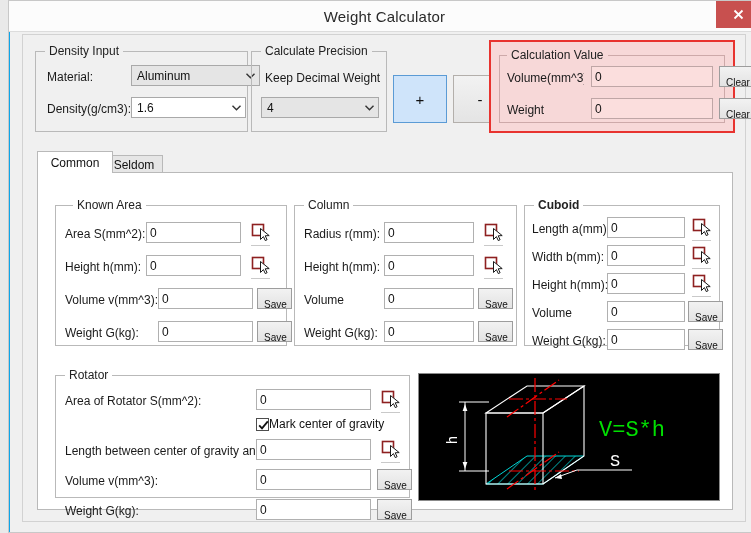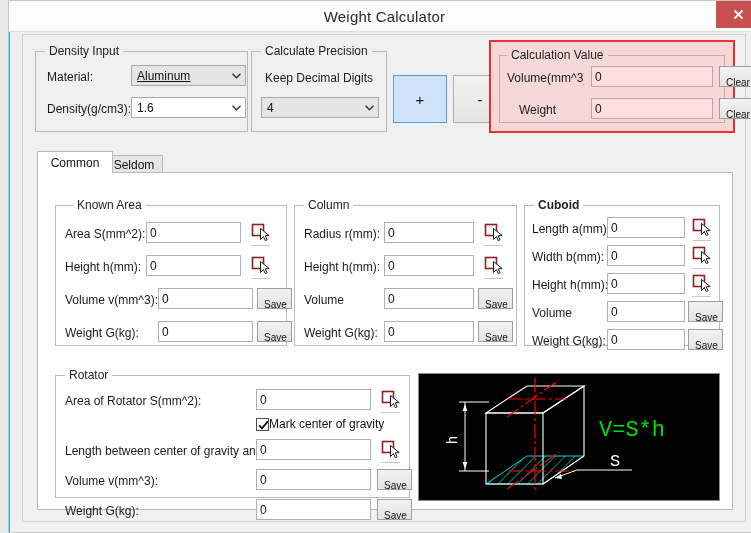--- a/index.html
+++ b/index.html
@@ -165,21 +165,21 @@
   </div>
 
   <div class="client">
     <div class="outer-panel">
 
       <div class="group" style="left:12px;top:9px;width:213px;height:88px;">
         <div class="gb"></div>
         <div class="glabel">Density Input</div>
 
         <div class="lbl" style="left:12px;top:26px;">Material:</div>
-        <div class="combo gray" style="left:96px;top:21px;width:115px;height:21px;text-decoration:underline;">
+        <div class="combo gray" style="left:96px;top:21px;width:129px;height:21px;">
           <div class="cv">Aluminum</div>
           <div class="carat">
             <svg width="9" height="6" viewBox="0 0 9 6">
                 <path d="M0.5 0.8 L4.5 4.8 L8.5 0.8" stroke="#333" stroke-width="1.4" fill="none"></path>
               </svg>
           </div>
         </div>
 
         <div class="lbl" style="left:12px;top:58px;">Density(g/cm3):</div>
         <div class="combo white" style="left:96px;top:53px;width:115px;height:21px;">
@@ -189,21 +189,21 @@
                 <path d="M0.5 0.8 L4.5 4.8 L8.5 0.8" stroke="#333" stroke-width="1.4" fill="none"></path>
               </svg>
           </div>
         </div>
       </div>
 
       <div class="group" style="left:228px;top:9px;width:136px;height:88px;">
         <div class="gb"></div>
         <div class="glabel">Calculate Precision</div>
 
-        <div class="lbl" style="left:14px;top:27px;">Keep Decimal Digits</div>
+        <div class="lbl" style="left:14px;top:27px;">Keep Decimal Weight</div>
         <div class="combo gray" style="left:10px;top:53px;width:118px;height:21px;">
           <div class="cv">4</div>
           <div class="carat">
             <svg width="9" height="6" viewBox="0 0 9 6">
                 <path d="M0.5 0.8 L4.5 4.8 L8.5 0.8" stroke="#333" stroke-width="1.4" fill="none"></path>
               </svg>
           </div>
         </div>
       </div>
 
@@ -215,21 +215,21 @@
       </div>
 
       <div class="calcpanel" style="left:466px;top:5px;width:246px;height:93px;">
         <div class="inner"></div>
         <div class="glabel2">Calculation Value</div>
 
         <div class="lbl clip-lbl" style="left:16px;top:29px;width:77px;">Volume(mm^3)</div>
         <input class="tbox pink" style="left: 100px; top: 24px; width: 122px; height: 21px;" readonly="" value="0">
         <div class="btn" style="left:228px;top:24px;width:34px;height:21px;text-align:center;line-height:19px;">Clear</div>
 
-        <div class="lbl" style="left:16px;top:61px;margin-left:12px;">Weight</div>
+        <div class="lbl" style="left:16px;top:61px;">Weight</div>
         <input class="tbox pink" style="left: 100px; top: 56px; width: 122px; height: 21px;" readonly="" value="0">
         <div class="btn" style="left:228px;top:56px;width:34px;height:21px;text-align:center;line-height:19px;">Clear</div>
       </div>
 
       <div class="tabstrip">
         <div class="tab active" style="left:0;width:76px;">Common</div>
         <div class="tab inactive" style="left:68px;width:58px;">Seldom</div>
       </div>
 
       <div class="tabbody">

